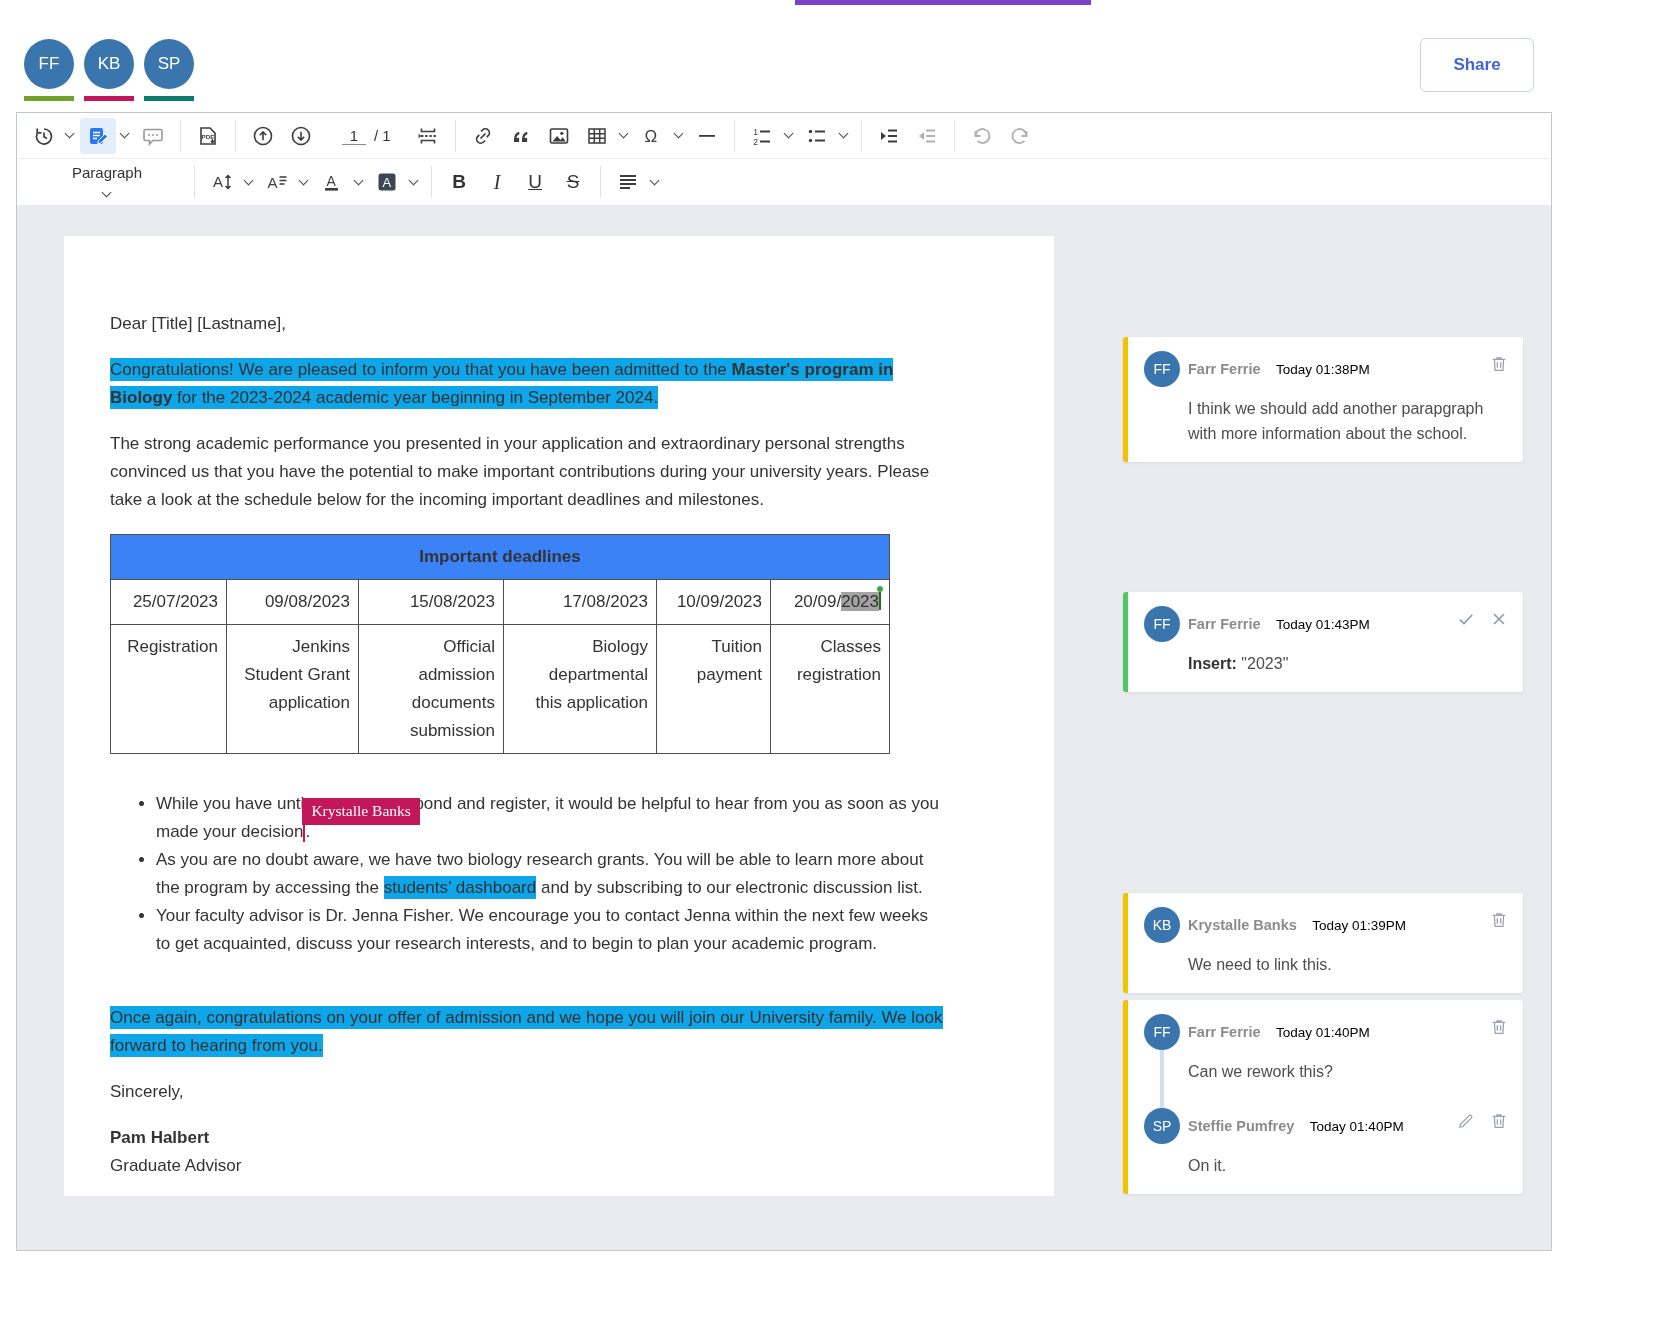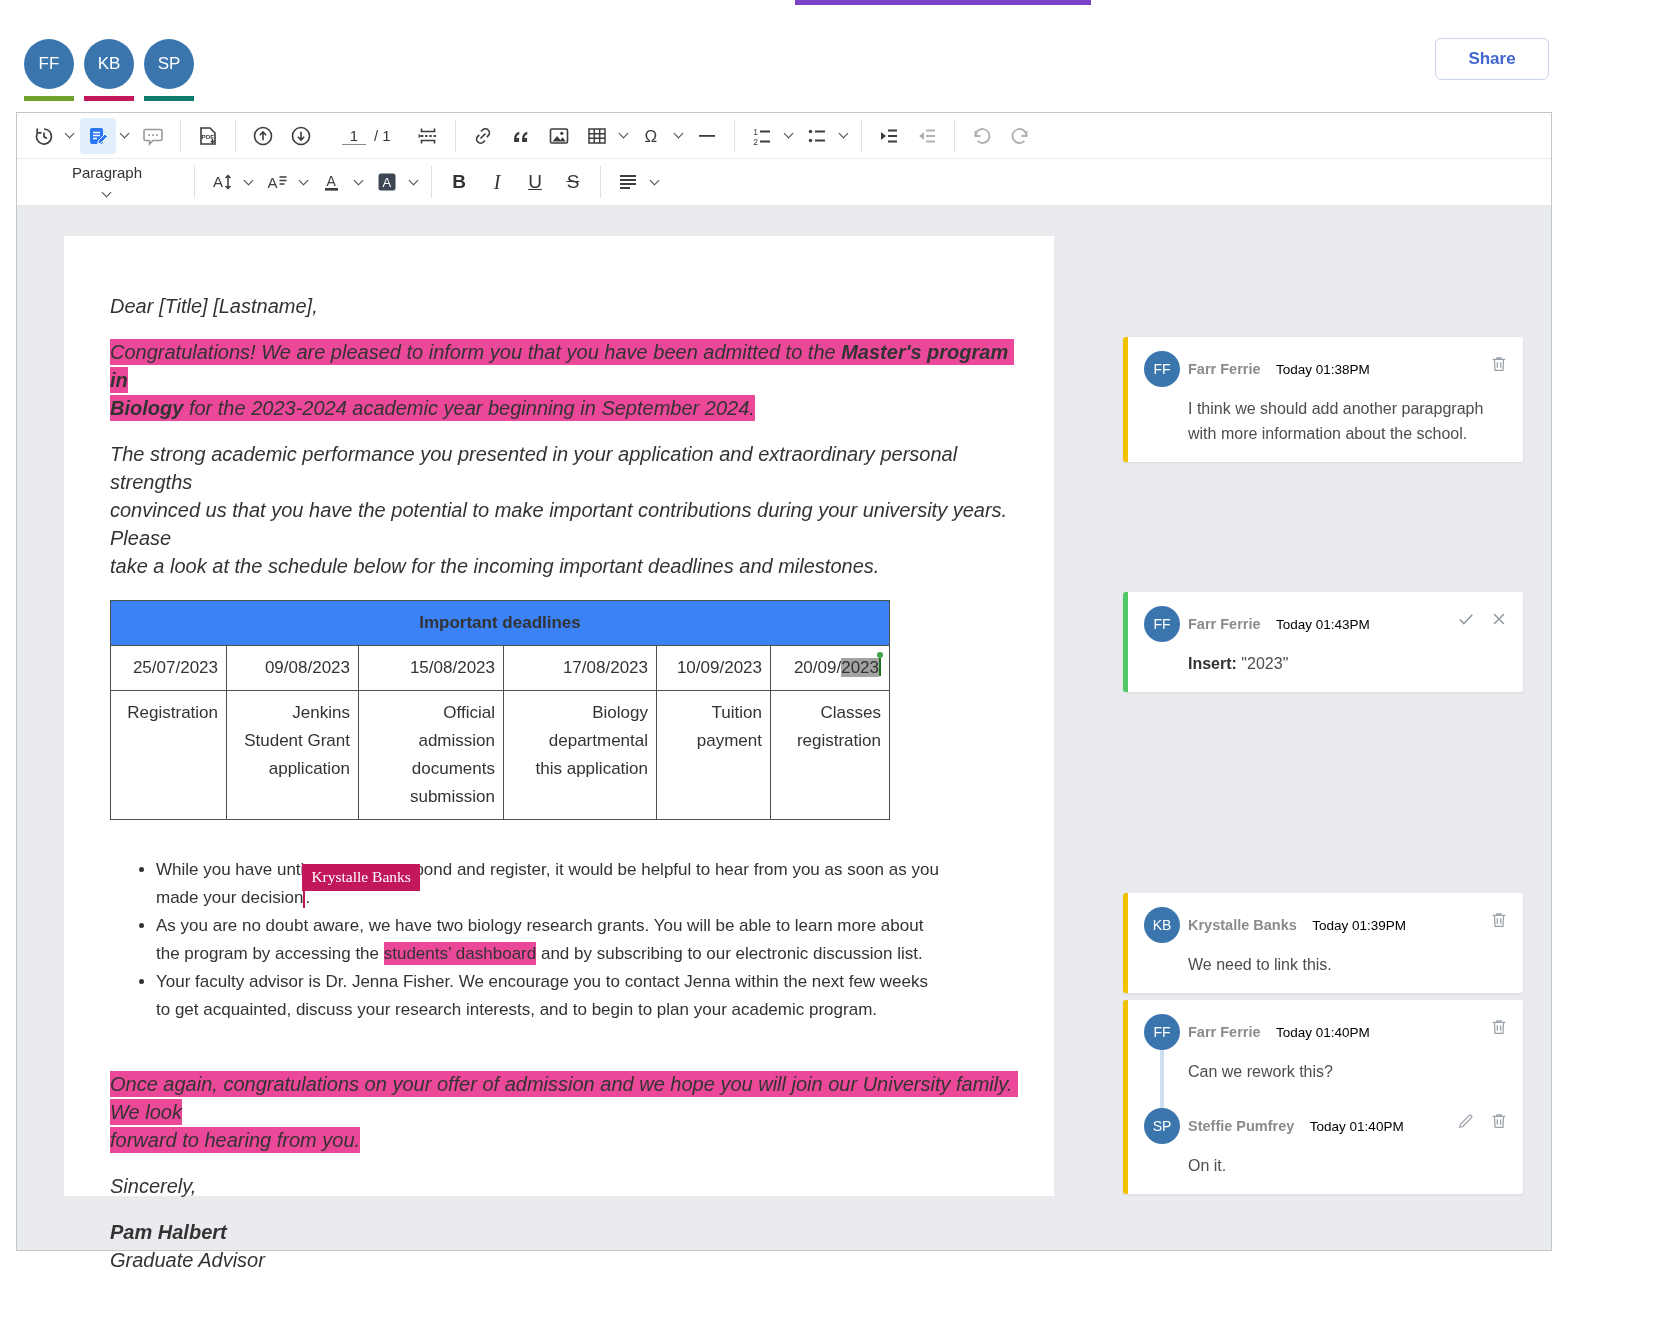--- a/index.html
+++ b/index.html
@@ -14,21 +14,21 @@
 
   
   .presence { position:absolute; top:39px; left:24px; display:flex; gap:10px; }
   .pres-user { display:flex; flex-direction:column; align-items:center; cursor:pointer; }
   .avatar { width:50px; height:50px; border-radius:50%; background:#3a76ad; color:#fff;
             display:flex; align-items:center; justify-content:center; font-size:17px; }
   .pres-line { width:50px; height:5px; margin-top:7px; }
   .ul-ff { background:#70a12e; } .ul-kb { background:#c2175b; } .ul-sp { background:#0d7a6e; }
 
   
-  .share-btn { position:absolute; top:38px; right:127px; width:114px; height:42px; background:#fff;
+  .share-btn { position:absolute; top:38px; right:142px; width:114px; height:54px; background:#fff;
     border:1px solid #c8d2e8; border-radius:6px; color:#4166cf; font-weight:bold; font-size:17px;
     display:flex; align-items:center; justify-content:center; cursor:pointer;
     font-family:"Liberation Sans", sans-serif; }
 
   
   .toolbar { position:absolute; top:112px; left:16px; width:1536px; background:#fff;
     border:1px solid #c2c7cc; }
   .tb-row { display:flex; align-items:center; height:46px; padding:0 7px; }
   .tb-row.r1 { border-bottom:1px solid #ededee; }
   .tbtn { min-width:36px; height:36px; display:flex; align-items:center; justify-content:center;
@@ -50,22 +50,22 @@
   .fmt.u { text-decoration:underline; }
   .fmt.s { text-decoration:line-through; }
 
   
   .workspace { position:absolute; top:205px; left:16px; width:1536px; height:1046px;
     background:#e9ebee; border:1px solid #c2c7cc; border-top:none; }
 
   
   .page { position:absolute; top:31px; left:47px; width:990px; height:960px; background:#fff;
     padding:56px 28px 16px 46px; cursor:text; }
-  .doc p { margin:0 0 18px; font-size:20px; line-height:28px; color:#333; white-space:pre-wrap;font-style:italic; }
-  mark.hl { background:#ec4899; color:#333; padding:2px 0; }
+  .doc p { margin:18px 0 18px; font-size:17px; line-height:28px; color:#333; white-space:pre-wrap; }
+  mark.hl { background:#0ea5e9; color:#333; padding:2px 0; }
   .ins { background:#a3a3a3; }
   .caret-ins { display:inline-block; width:0; height:18px; border-right:2px solid #1d701d;
     vertical-align:-3px; position:relative; }
   .caret-ins::after { content:""; position:absolute; width:6px; height:6px; border-radius:50%;
     background:#46a24a; top:-6px; left:-2px; }
 
   
   table.deadlines { border-collapse:collapse; margin:20px 0 0; }
   table.deadlines th, table.deadlines td { border:1px solid #4f4f4f; font-size:17px; color:#333;
     padding:8px 8px; vertical-align:top; text-align:right; line-height:28px; white-space:pre; }

